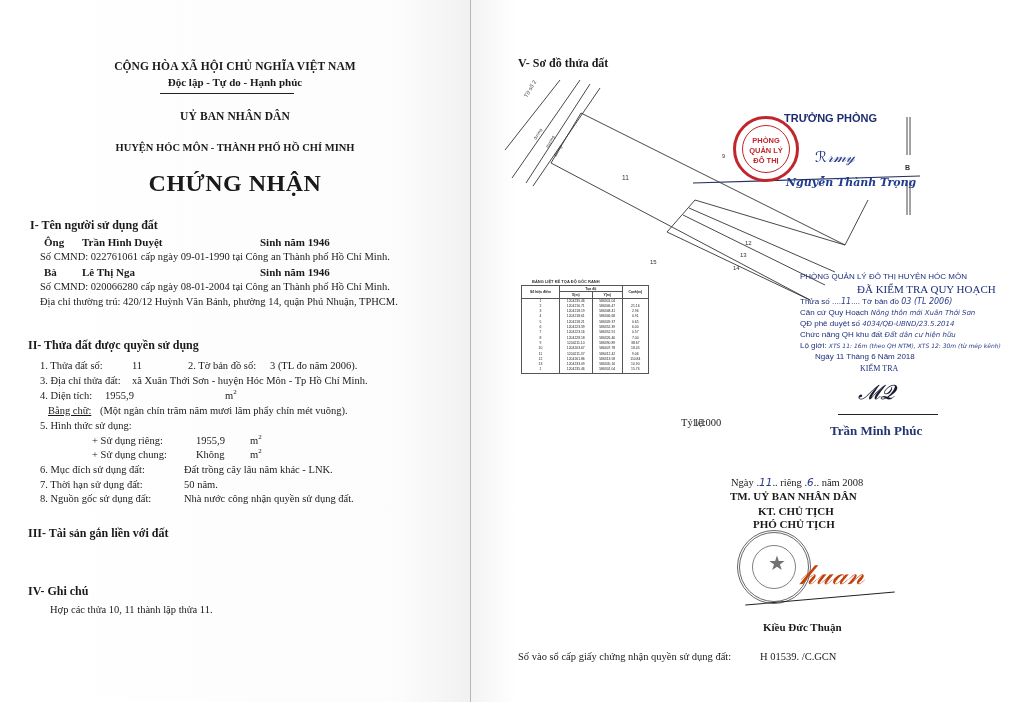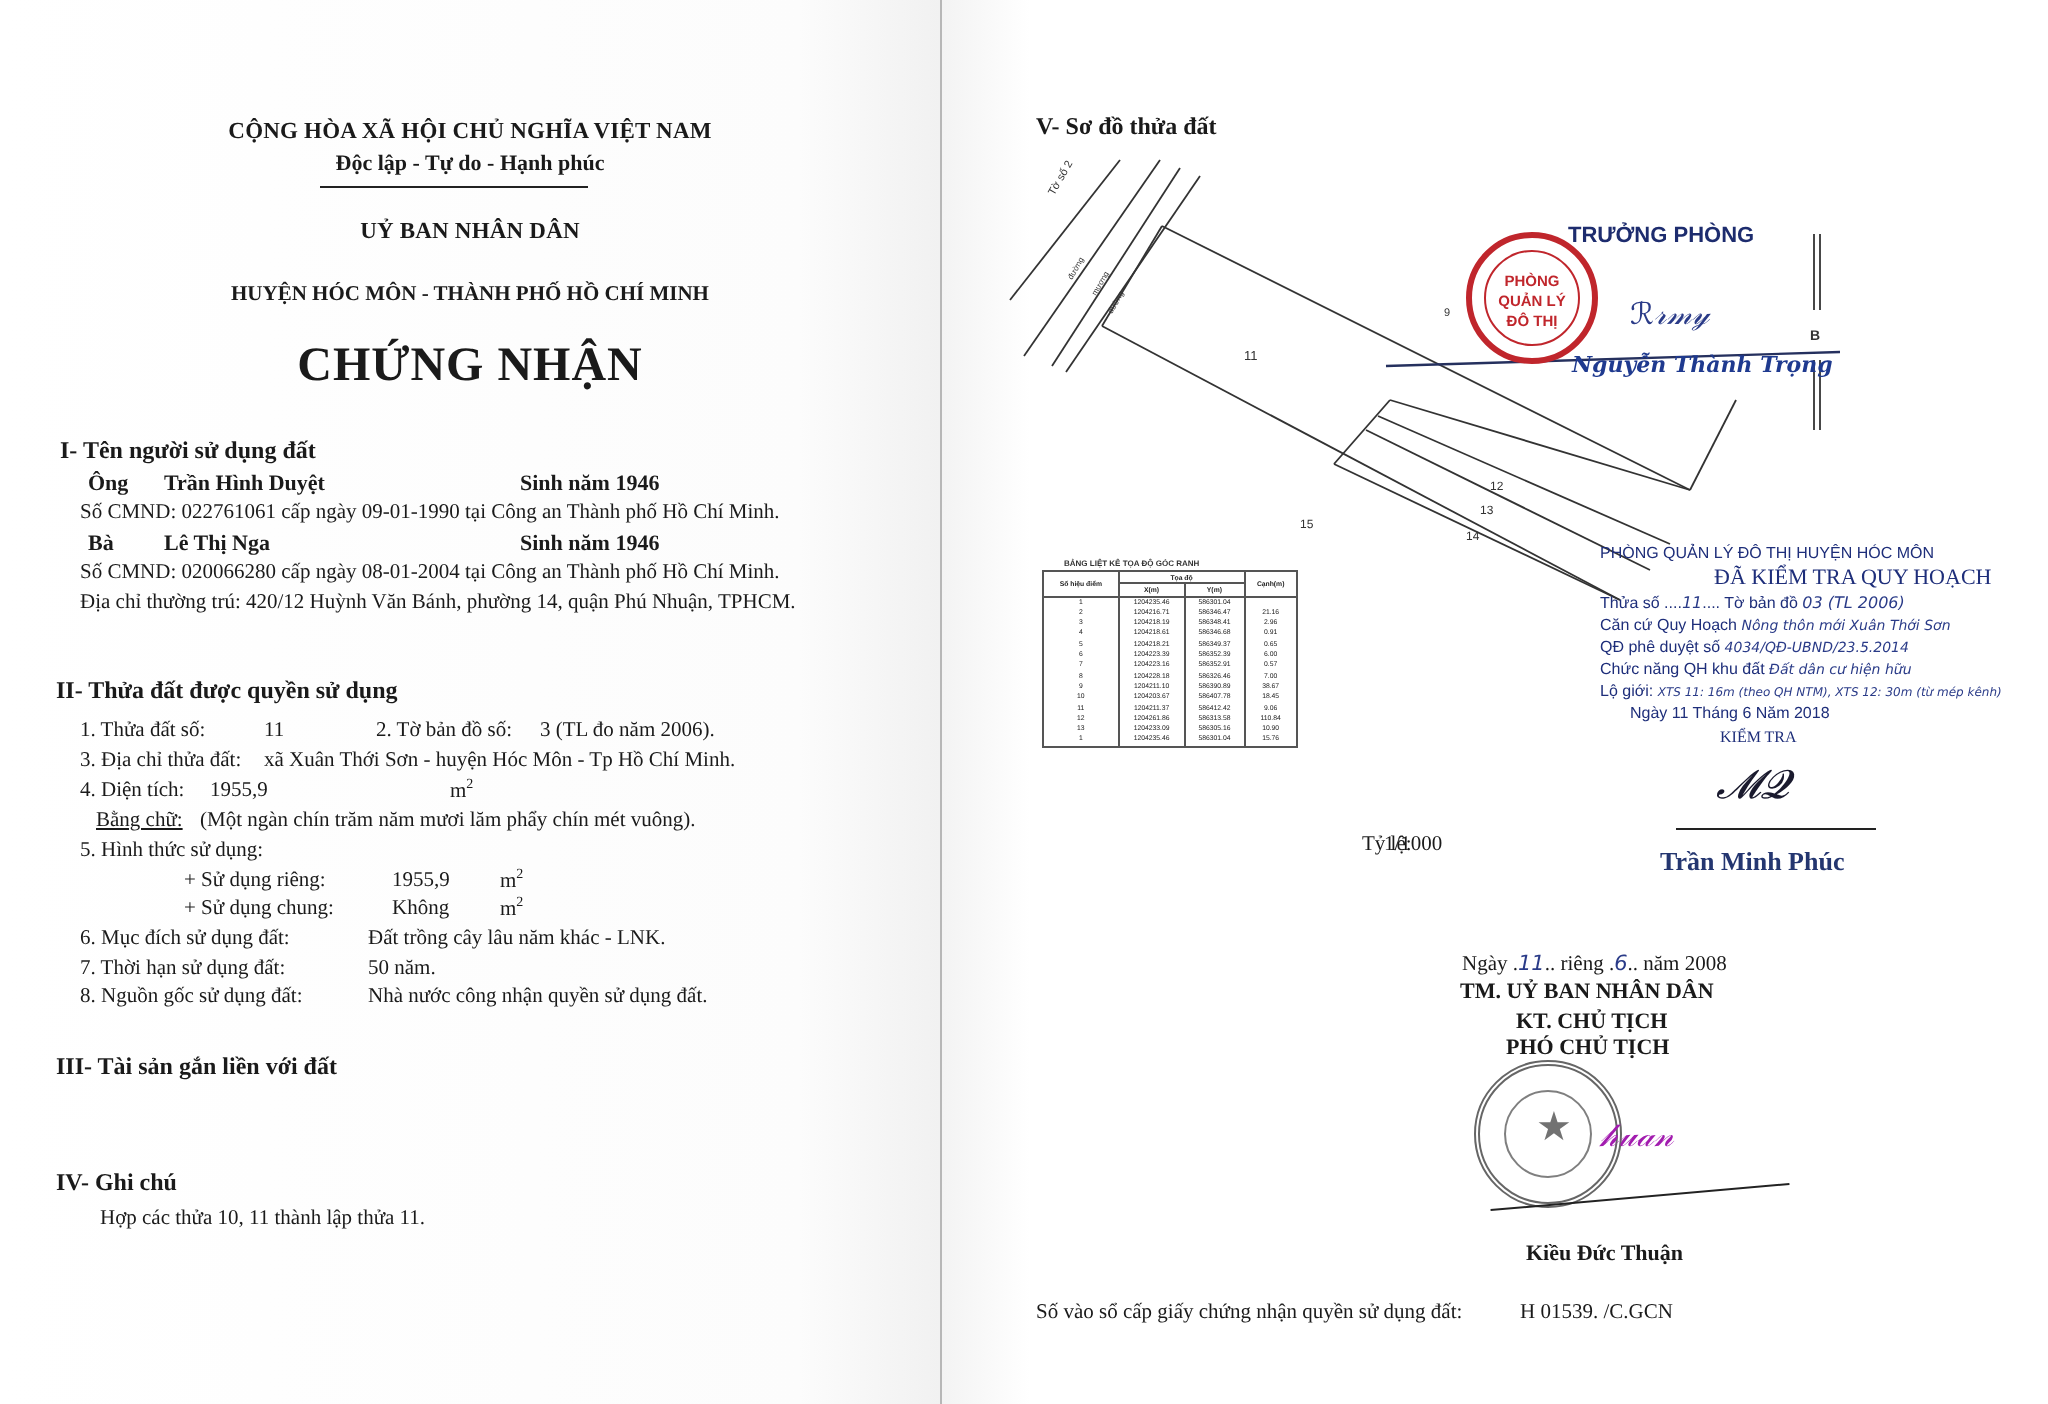--- a/index.html
+++ b/index.html
@@ -266,18 +266,18 @@
 <div class="abs txt-sm" style="left:692px;top:417px;">1/1000</div>
 
 <div class="abs txt-sm" style="left:731px;top:476px;"><span>Ngày</span> .<span class="handwrite">11</span>.. <span>riêng</span> .<span class="handwrite">6</span>.. <span>năm 2008</span></div>
 <div class="abs bold" style="left:730px;top:490px;font-size:11px;">TM. UỶ BAN NHÂN DÂN</div>
 <div class="abs bold" style="left:758px;top:505px;font-size:11px;">KT. CHỦ TỊCH</div>
 <div class="abs bold" style="left:753px;top:518px;font-size:11px;">PHÓ CHỦ TỊCH</div>
 <div class="seal" style="left:737px;top:530px;width:74px;height:74px;border:3px double #333;box-sizing:border-box;opacity:0.75;">
   <div class="seal" style="left:12px;top:12px;width:44px;height:44px;border:1px solid #555;box-sizing:border-box;"></div>
   <div class="abs" style="left:28px;top:18px;font-size:20px;color:#444;">★</div>
 </div>
-<div class="abs handwrite" style="left:800px;top:558px;font-size:16px;color:#a21caf;">𝒽𝓊𝒶𝓃</div>
+<div class="abs handwrite" style="left:800px;top:558px;font-size:28px;color:#c2410c;">𝒽𝓊𝒶𝓃</div>
 <div class="abs" style="left:745px;top:598px;width:150px;height:1px;background:#222;transform:rotate(-5deg);"></div>
 <div class="abs bold" style="left:763px;top:621px;font-size:11px;">Kiều Đức Thuận</div>
 
 <div class="abs txt-sm" style="left:518px;top:651px;">Số vào sổ cấp giấy chứng nhận quyền sử dụng đất:</div>
 <div class="abs txt-sm" style="left:760px;top:651px;">H 01539. /C.GCN</div>
 
 </body></html>

